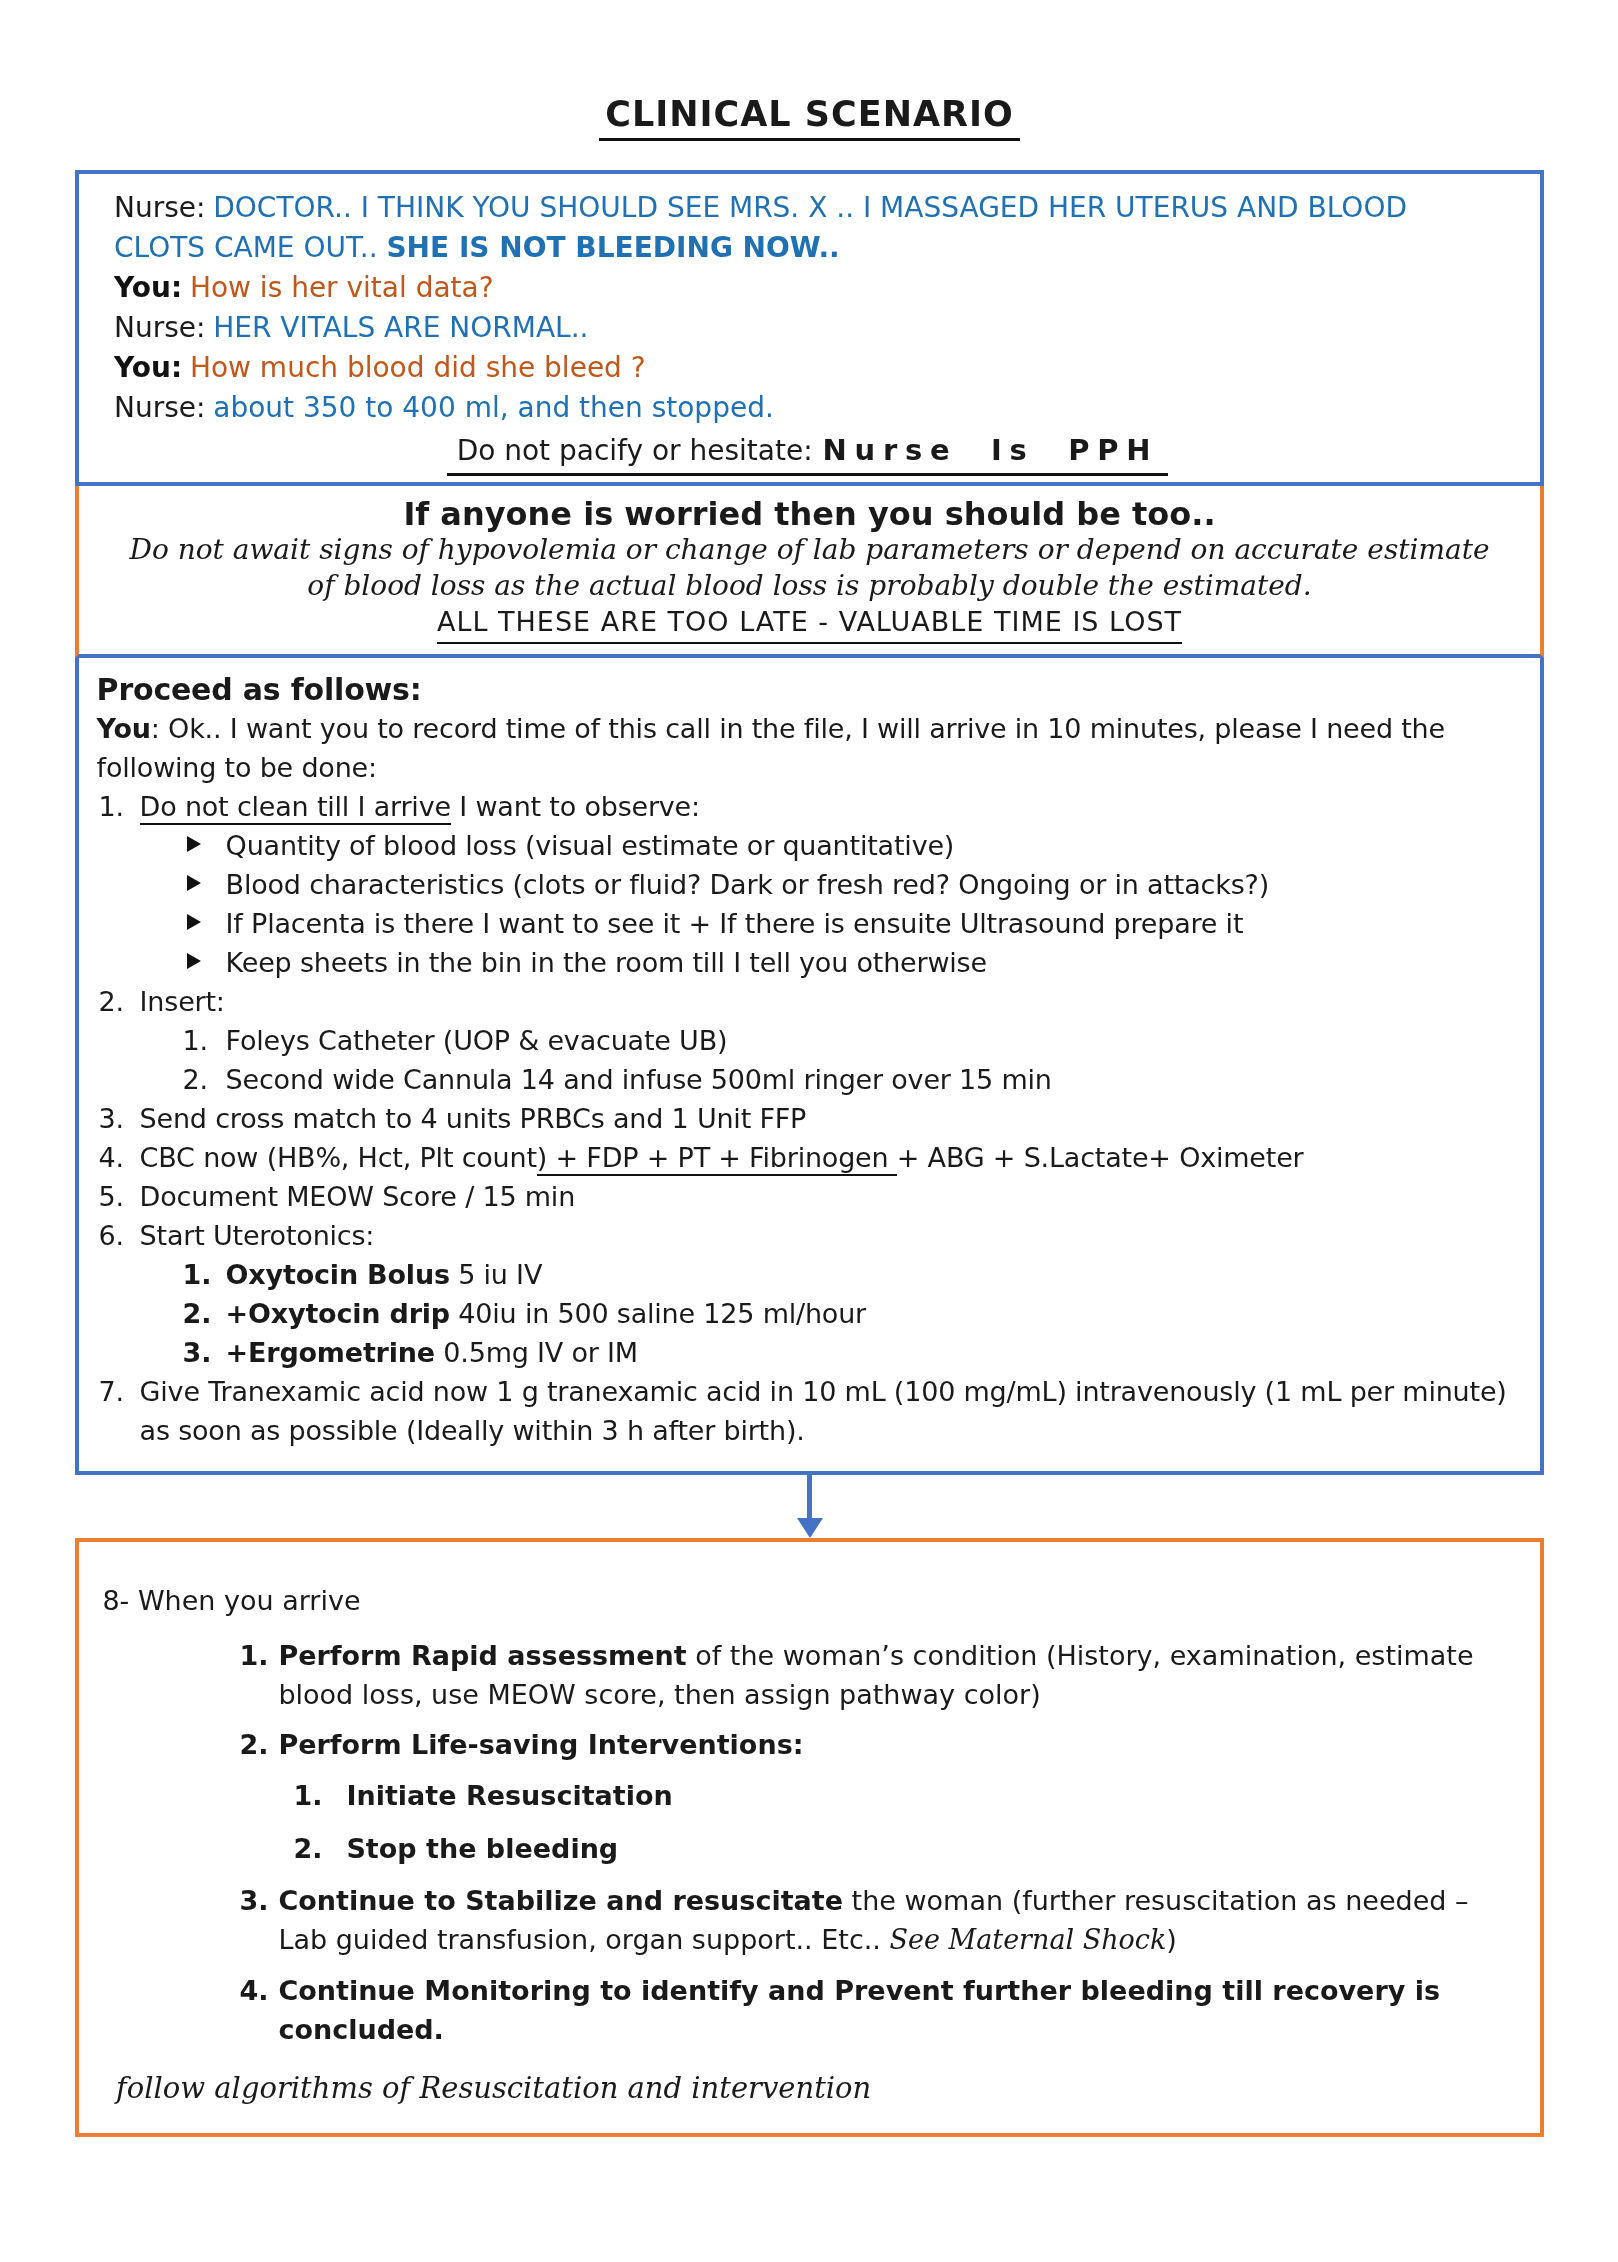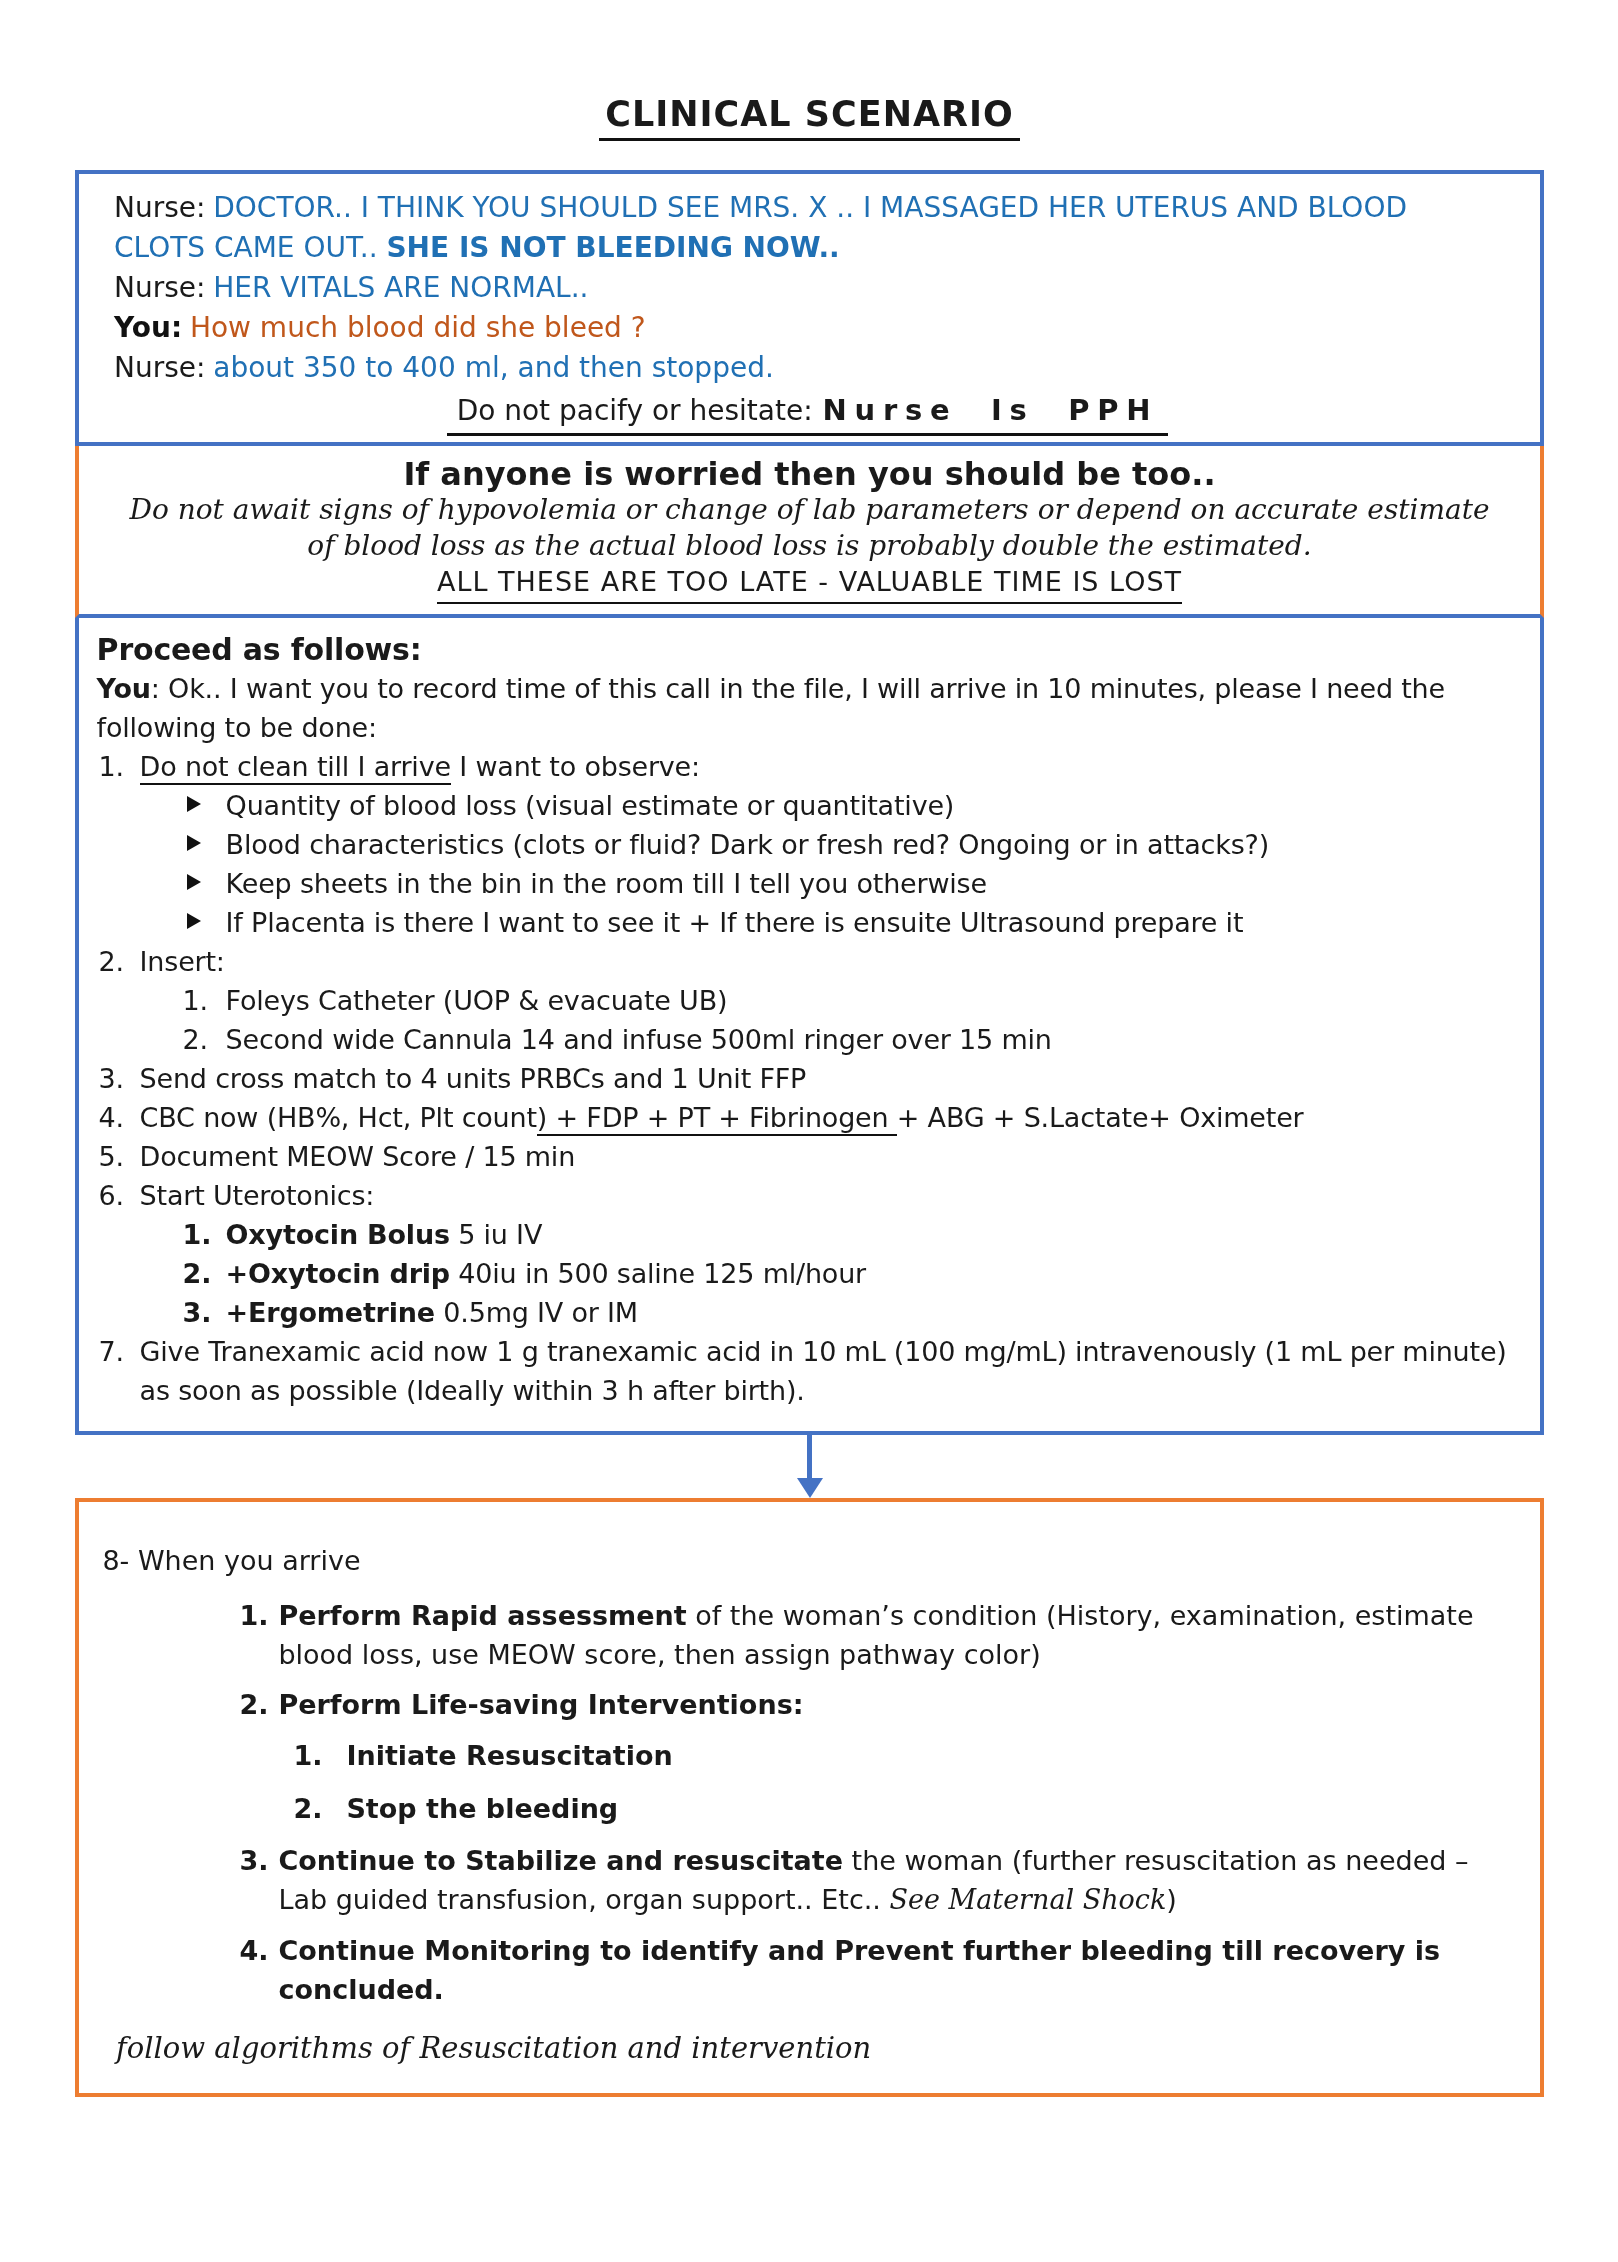--- a/index.html
+++ b/index.html
@@ -92,20 +92,21 @@
 <body>
 
 <div class="page">
 
   <div class="title-wrap">
     <span class="doc-title">CLINICAL SCENARIO</span>
   </div>
 
   <div class="box box-blue dialogue">
     <p><span class="spk-nurse">Nurse:</span><span class="blue">DOCTOR.. I THINK YOU SHOULD SEE MRS. X .. I MASSAGED HER UTERUS AND BLOOD CLOTS CAME OUT.. </span><span class="blue bold">SHE IS NOT BLEEDING NOW..</span></p>
+    <p><span class="spk-you">You:</span><span class="you-q">How is her vital data?</span></p>
     <p><span class="spk-nurse">Nurse:</span><span class="blue">HER VITALS ARE NORMAL..</span></p>
     <p><span class="spk-you">You:</span><span class="you-q">How much blood did she bleed ?</span></p>
     <p><span class="spk-nurse">Nurse:</span><span class="blue">about 350 to 400 ml, and then stopped.</span></p>
     <p class="dlg-footer">
       <span class="dlg-underline"><span>Do not pacify or hesitate:</span><span class="pph">Nurse Is PPH</span></span>
     </p>
   </div>
 
   <div class="box box-warning">
     <p class="warn-bold">If anyone is worried then you should be too..</p>
@@ -114,22 +115,22 @@
   </div>
 
   <div class="box box-blue proceed">
     <p class="proceed-heading">Proceed as follows:</p>
     <p><span class="bold">You</span><span>: Ok.. I want you to record time of this call in the file, I will arrive in 10 minutes, please I need the following to be done:</span></p>
 
     <div class="li"><span class="num">1.</span><span class="u-hand">Do not clean till I arrive</span><span> I want to observe:</span></div>
 
     <div class="bullet"><span class="tri"></span><span>Quantity of blood loss (visual estimate or quantitative)</span></div>
     <div class="bullet"><span class="tri"></span><span>Blood characteristics (clots or fluid? Dark or fresh red? Ongoing or in attacks?)</span></div>
+    <div class="bullet"><span class="tri"></span><span>If Placenta is there I want to see it + If there is ensuite Ultrasound prepare it</span></div>
     <div class="bullet"><span class="tri"></span><span>Keep sheets in the bin in the room till I tell you otherwise</span></div>
-    <div class="bullet"><span class="tri"></span><span>If Placenta is there I want to see it + If there is ensuite Ultrasound prepare it</span></div>
 
     <div class="li"><span class="num">2.</span><span>Insert:</span></div>
     <div class="subli"><span class="num">1.</span><span>Foleys Catheter (UOP &amp; evacuate UB)</span></div>
     <div class="subli"><span class="num">2.</span><span>Second wide Cannula 14 and infuse 500ml ringer over 15 min</span></div>
 
     <div class="li"><span class="num">3.</span><span>Send cross match to 4 units PRBCs and 1 Unit FFP</span></div>
 
     <div class="li"><span class="num">4.</span><span>CBC now (HB%, Hct, Plt count</span><span class="u-hand">) + FDP + PT + Fibrinogen </span><span>+ ABG + S.Lactate+ Oximeter</span></div>
 
     <div class="li"><span class="num">5.</span><span>Document MEOW Score / 15 min</span></div>

